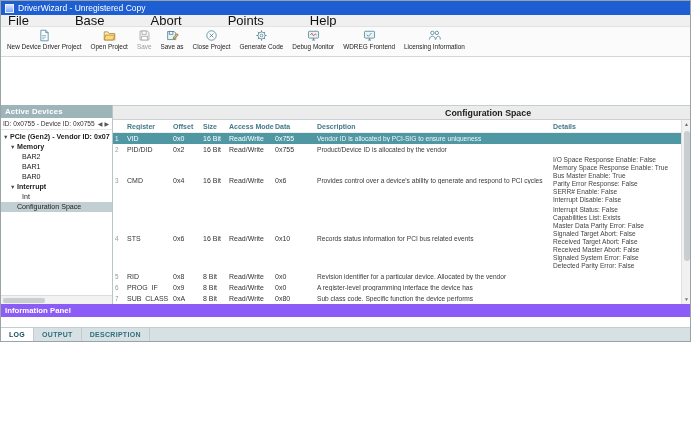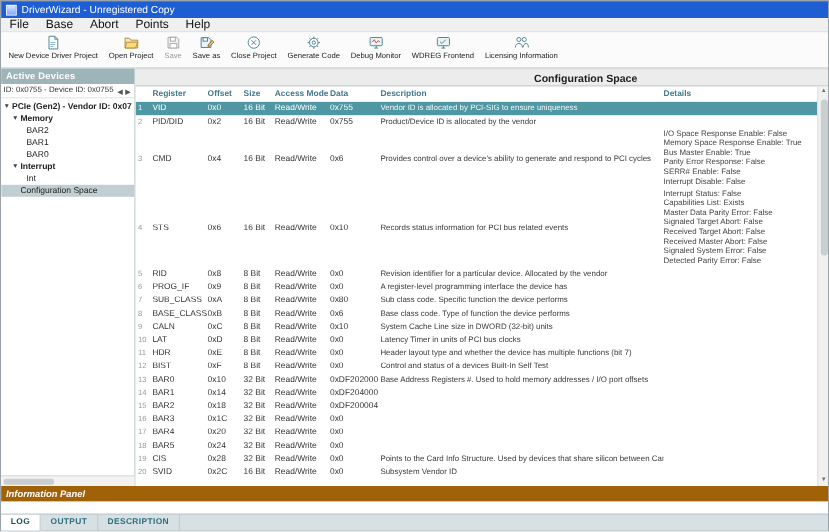--- a/index.html
+++ b/index.html
@@ -1,32 +1,32 @@
 <!DOCTYPE html>
 <html><head>
 <meta charset="utf-8">
 <style>
   * { margin:0; padding:0; box-sizing:border-box; }
   html,body { width:691px; height:443px; overflow:hidden; }
   body { font-family:"Liberation Sans", sans-serif; background:#fff; }
-  .app { width:691px; height:443px; display:flex; flex-direction:column; border:1px solid #9aa4a8; background:#fff; }
+  .app { width:691px; height:342px; display:flex; flex-direction:column; border:1px solid #9aa4a8; background:#fff; }
 
   .titlebar { height:14px; background:#1d5ed2; color:#fff; display:flex; align-items:center; gap:4px; padding:0 4px; font-size:8.5px; flex:0 0 auto; }
   .title-icon { width:9px; height:9px; background:linear-gradient(#d9e6ff,#7fa8ff); border:1px solid #eef; flex:0 0 auto; }
 
-  .menubar { height:12px; background:#f0f0f0; display:flex; align-items:center; font-size:10px; color:#111; border-bottom:1px solid #e2e2e2; flex:0 0 auto; }
+  .menubar { height:12px; background:#f0f0f0; display:flex; align-items:center; font-size:13px; color:#111; border-bottom:1px solid #e2e2e2; flex:0 0 auto;gap:32px; }
   .menu-item { padding:0 7px; cursor:default; }
 
   .toolbar { height:30px; background:#fbfbfb; border-bottom:1px solid #d6d6d6; display:flex; align-items:flex-start; padding:1px 3px; gap:3px; flex:0 0 auto; }
   .tb-btn { display:flex; flex-direction:column; align-items:center; padding:1px 3px; }
   .tb-icon svg { width:13px; height:13px; display:block; }
   .tb-label { font-size:6.4px; color:#222; margin-top:1px; white-space:nowrap; }
   .tb-btn.disabled .tb-label { color:#9b9b9b; }
 
-  .main { flex:1 1 auto; display:flex; min-height:0; }
+  .main { flex:1 1 auto; display:flex; min-height:0;margin-top:48px; }
 
   .sidebar { width:112px; flex:0 0 auto; border-right:1px solid #b9c6c9; display:flex; flex-direction:column; background:#fff; }
   .panel-header { height:13px; background:#9db5b9; color:#fff; font-size:7.8px; font-weight:bold; display:flex; align-items:center; padding:0 4px; letter-spacing:.2px; flex:0 0 auto; }
   .device-nav { height:12px; display:flex; align-items:center; font-size:6.6px; color:#333; padding:0 2px; border-bottom:1px solid #e6e6e6; flex:0 0 auto; }
   .device-nav .lbl { flex:1 1 auto; white-space:nowrap; overflow:hidden; }
   .nav-arrow { font-size:6px; color:#555; padding:0 1px; }
   .tree { flex:1 1 auto; font-size:7.1px; color:#222; padding-top:2px; overflow:hidden; }
   .tree-root { font-weight:bold; padding:1px 2px; white-space:nowrap; overflow:hidden; }
   .tree-node { padding:1px 2px 1px 9px; font-weight:bold; white-space:nowrap; }
   .tree-node.plain { font-weight:normal; }
@@ -50,21 +50,21 @@
   .trow.selected .desc, .trow.selected .rownum { color:#f0f7f8; }
   .rownum { color:#999; font-size:6.4px; padding-left:2px; }
   .details { font-size:6.6px; line-height:8px; color:#444; padding:1px 0; align-self:start; }
   .details div { white-space:nowrap; overflow:hidden; }
 
   .vscroll { position:absolute; right:0; top:0; bottom:0; width:9px; background:#f1f1f1; border-left:1px solid #e0e0e0; }
   .vscroll .arrow { position:absolute; width:9px; height:9px; font-size:5px; color:#707070; text-align:center; line-height:9px; }
   .vscroll .arrow.up { top:0; } .vscroll .arrow.down { bottom:0; }
   .vscroll .thumb { position:absolute; top:11px; left:1.5px; width:6px; height:130px; background:#c9ced1; border-radius:3px; }
 
-  .info-header { height:13px; background:#a16207; color:#fff; font-size:7.8px; font-weight:bold; display:flex; align-items:center; padding:0 4px; flex:0 0 auto;font-style:italic; }
+  .info-header { height:13px; background:#8b5cf6; color:#fff; font-size:7.8px; font-weight:bold; display:flex; align-items:center; padding:0 4px; flex:0 0 auto; }
   .info-body { height:10px; background:#fff; flex:0 0 auto; }
   .tabs { height:14px; background:#d7e0e2; display:flex; align-items:stretch; border-top:1px solid #c2cdd0; flex:0 0 auto; }
   .tab { padding:0 8px; font-size:7px; color:#2f6f80; display:flex; align-items:center; border-right:1px solid #c2cdd0; font-weight:bold; letter-spacing:.3px; }
   .tab.active { background:#fff; color:#174c5c; }
 </style>
 </head>
 <body>
 
 <div class="app">
 

